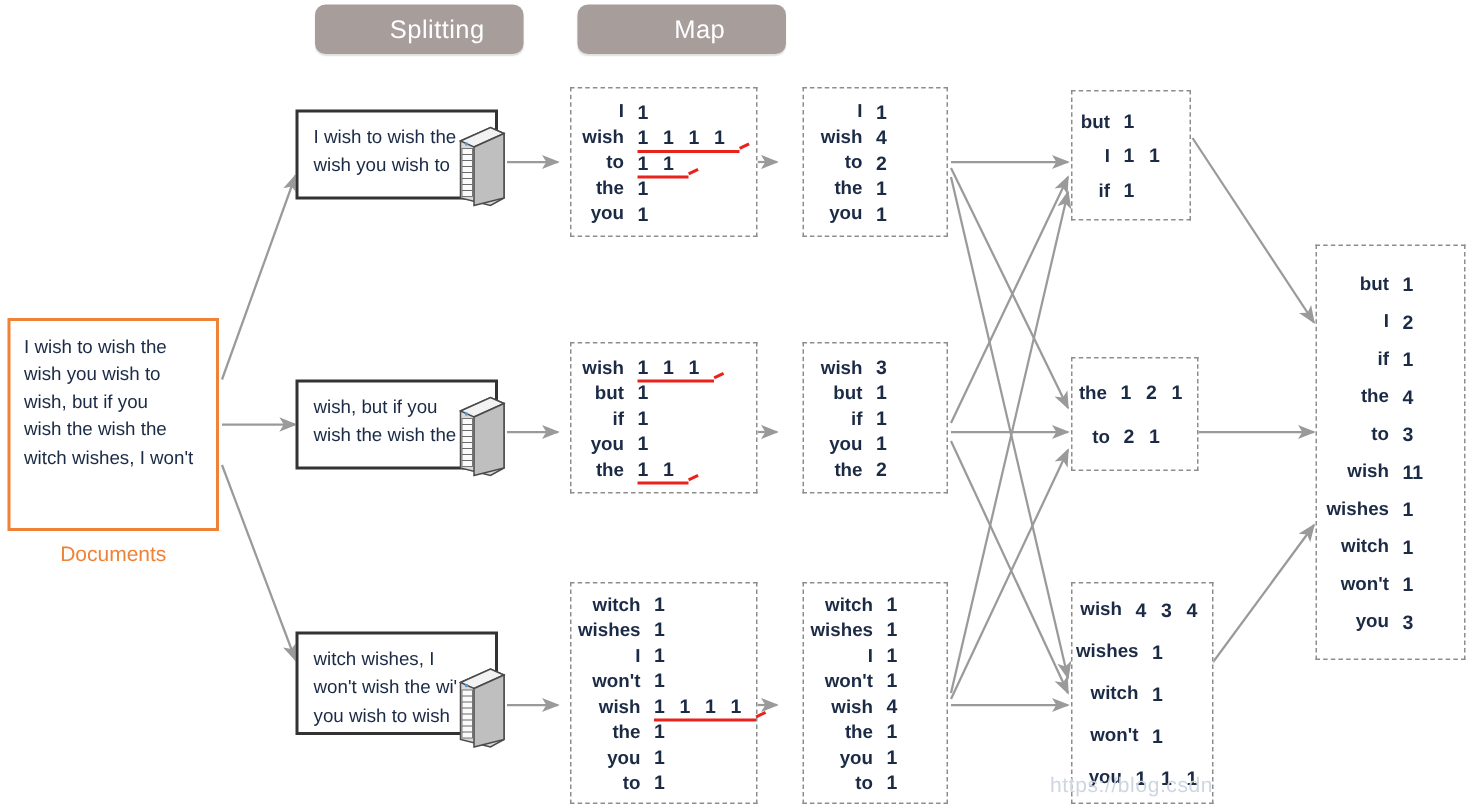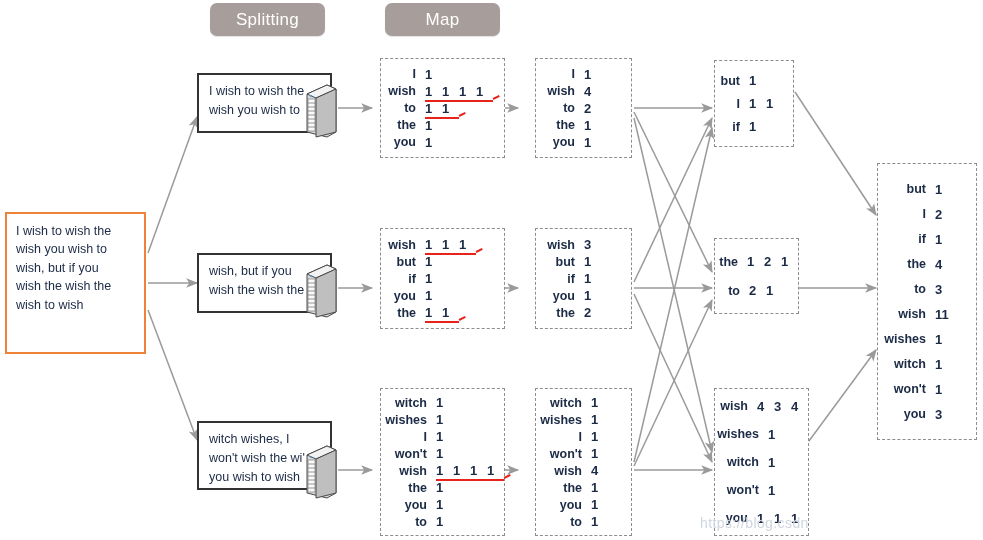--- a/index.html
+++ b/index.html
@@ -32,20 +32,21 @@
     height: 33px;
     border-radius: 7px;
     background: #a79d9b;
     color: #ffffff;
     font-size: 17px;
     display: flex;
     align-items: center;
     justify-content: center;
     letter-spacing: 0.3px;
     box-shadow: 0 1px 1px rgba(0,0,0,0.12);
+    padding-left: 24px;
   }
 
   
   .docs-box {
     position: absolute;
     border: 2px solid #ef8236;
     background: #ffffff;
     box-sizing: border-box;
     padding: 8px 9px 6px 9px;
   }
@@ -199,22 +200,23 @@
   </div>
   <div class="pill" style="left:385px; top:3px; width:115px;">
     <span>Map</span>
   </div>
 
   <div class="docs-box" style="left:5px; top:212px; width:141px; height:142px;">
     <div class="docs-line">I wish to wish the</div>
     <div class="docs-line">wish you wish to</div>
     <div class="docs-line">wish, but if you</div>
     <div class="docs-line">wish the wish the</div>
-    <div class="docs-line">wish to wish</div>
+    <div class="docs-line">witch wishes, I won't</div>
   </div>
+  <div class="docs-caption" style="left:5px; top:361px; width:141px;">Documents</div>
 
   <div class="split-box" style="left:197px; top:73px; width:135px; height:60px;">
     <div class="split-line">I wish to wish the</div>
     <div class="split-line">wish you wish to</div>
   </div>
   <svg class="server" style="left:303px; top:82px;" viewBox="0 0 34 56">
     <polygon points="4,12 24,3 33,7 33,50 24,55 4,50" fill="#d9d9d9" stroke="#4a4a4a" stroke-width="1"></polygon>
     <polygon points="4,12 24,3 33,7 13,16" fill="#f2f2f2" stroke="#4a4a4a" stroke-width="1"></polygon>
     <polygon points="13,16 33,7 33,50 13,55" fill="#bfbfbf" stroke="#4a4a4a" stroke-width="1"></polygon>
     <rect x="5" y="17" width="7" height="32" fill="#fafafa" stroke="#6a6a6a" stroke-width="0.6"></rect>

